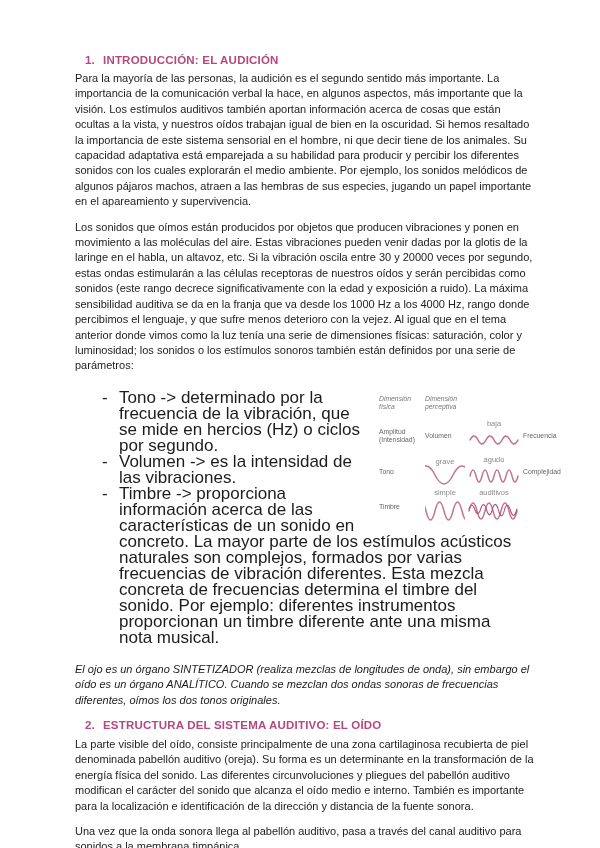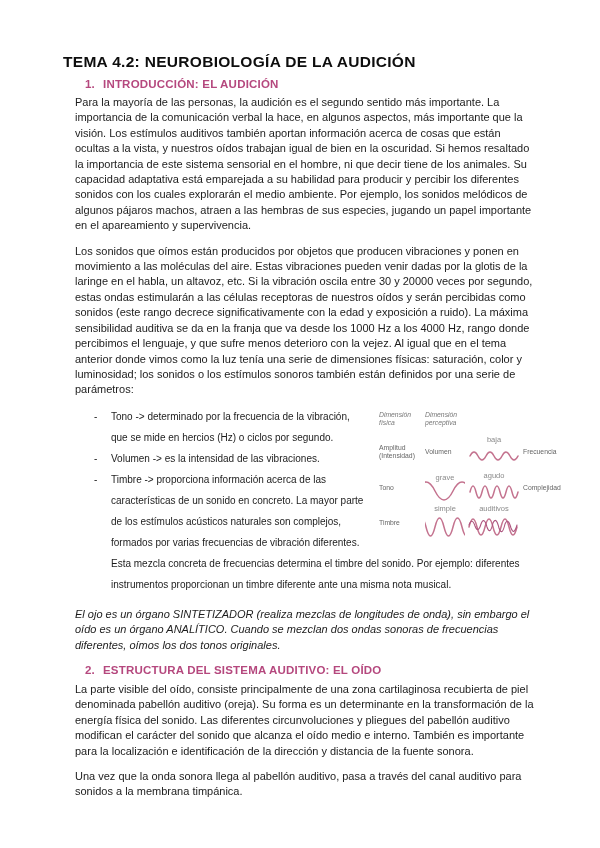--- a/index.html
+++ b/index.html
@@ -53,32 +53,31 @@
   .wave-cell {
     display: flex; flex-direction: column; align-items: center;
     justify-content: flex-start; align-self: center;
   }
   .wave-label { font-size: 7.5px; color: #8a8a8a; line-height: 8px; margin-bottom: 0px; }
   svg.wave { display: block; }
   svg.wave path { fill: none; stroke: #c4738f; stroke-width: 1.5; stroke-linecap: round; }
   svg.wave path.wv2 { stroke: #ad557f; stroke-width: 1.1; }
 
   .bullet-list {
-    list-style: none; margin: 8px; padding: 0;
-    font-size: 10px; line-height: 21px;
+    list-style: none; margin: 16px; padding: 0;
+    font-size: 17px; line-height: 16px;
   }
   .bullet-list li { position: relative; padding-left: 40px; }
   .bullet-list li::before { content: "-"; position: absolute; left: 23px; top: 0; color: #1c1c1c; }
 </style>
 </head>
 <body>
 
 <div class="page">
 
-  <h1 class="doc-title">TEMA 4.2: NEUROBIOLOGÍA DE LA AUDICIÓN</h1>
 
   <div class="sec-heading">
     <span>1.</span>
     <span>INTRODUCCIÓN: EL AUDICIÓN</span>
   </div>
 
   <p class="para">Para la mayoría de las personas, la audición es el segundo sentido más importante. La importancia de la comunicación verbal la hace, en algunos aspectos, más importante que la visión. Los estímulos auditivos también aportan información acerca de cosas que están ocultas a la vista, y nuestros oídos trabajan igual de bien en la oscuridad. Si hemos resaltado la importancia de este sistema sensorial en el hombre, ni que decir tiene de los animales. Su capacidad adaptativa está emparejada a su habilidad para producir y percibir los diferentes sonidos con los cuales explorarán el medio ambiente. Por ejemplo, los sonidos melódicos de algunos pájaros machos, atraen a las hembras de sus especies, jugando un papel importante en el apareamiento y supervivencia.</p>
 
   <p class="para" style="margin-bottom:2px;">Los sonidos que oímos están producidos por objetos que producen vibraciones y ponen en movimiento a las moléculas del aire. Estas vibraciones pueden venir dadas por la glotis de la laringe en el habla, un altavoz, etc. Si la vibración oscila entre 30 y 20000 veces por segundo, estas ondas estimularán a las células receptoras de nuestros oídos y serán percibidas como sonidos (este rango decrece significativamente con la edad y exposición a ruido). La máxima sensibilidad auditiva se da en la franja que va desde los 1000 Hz a los 4000 Hz, rango donde percibimos el lenguaje, y que sufre menos deterioro con la vejez. Al igual que en el tema anterior donde vimos como la luz tenía una serie de dimensiones físicas: saturación, color y luminosidad; los sonidos o los estímulos sonoros también están definidos por una serie de parámetros:</p>
 

